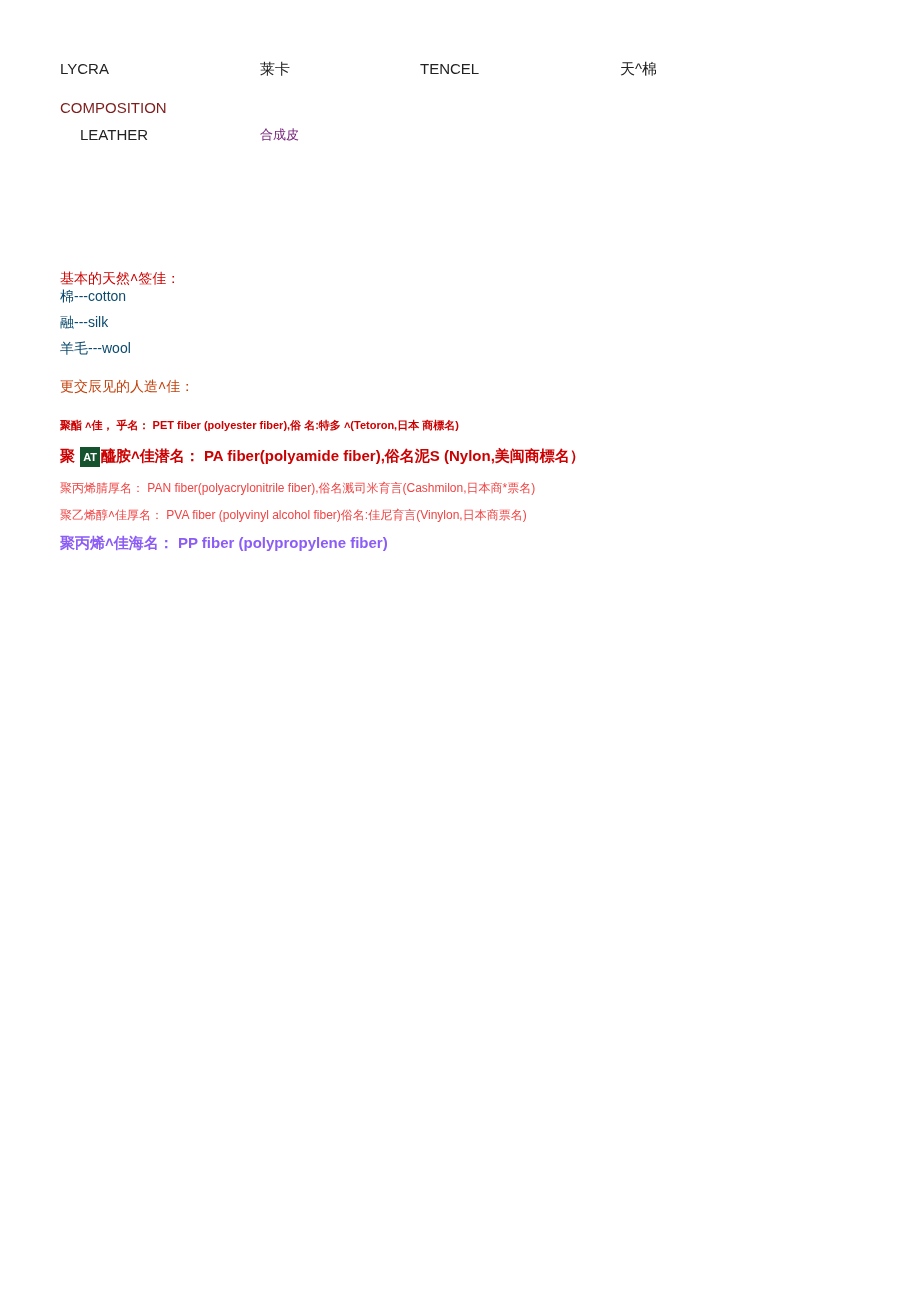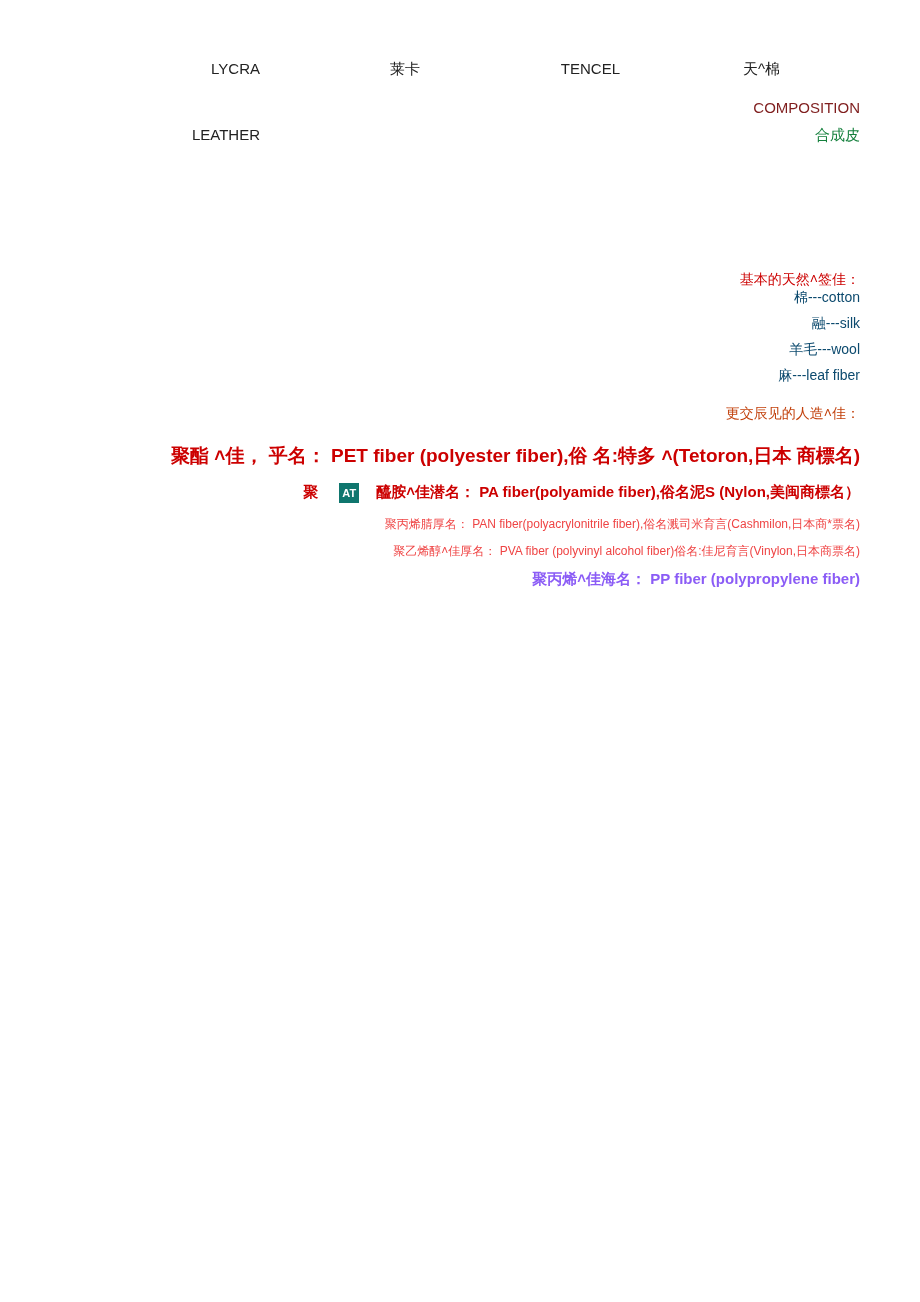--- a/index.html
+++ b/index.html
@@ -1,19 +1,18 @@
 <!DOCTYPE html>
 <html><head>
   <meta charset="utf-8">
   <style>
     * {
       margin: 0;
       padding: 0;
       box-sizing: border-box;
-      text-align: right;
     }
     body {
       background: #ffffff;
       font-family: Arial, "Microsoft YaHei", "SimSun", sans-serif;
       font-size: 14px;
       color: #222;
       width: 920px;
       min-height: 1302px;
       padding: 40px 60px;
     }
@@ -36,36 +35,36 @@
       color: #c2410c;
       font-size: 14px;
       margin-bottom: 20px;
     }
     .polyester-block {
       margin-bottom: 14px;
     }
     .polyester-block .red-bold {
       color: #cc0000;
       font-weight: bold;
-      font-size: 19px;
+      font-size: 11px;
     }
     .polyamide-block {
       margin-bottom: 14px;
     }
     .polyamide-block .red-bold {
       color: #cc0000;
       font-weight: bold;
       font-size: 15px;
     }
     .highlight-red {
-      background: #0f766e;
+      background: #14532d;
       color: #fff;
       font-size: 11px;
       padding: 4px 3px;
-      margin: 0 17px;
+      margin: 0 1px;
     }
     .regular-item {
       font-size: 12px;
       color: #ef4444;
       margin-bottom: 10px;
     }
     .pp-block .red-bold {
       color: #8b5cf6;
       font-weight: bold;
       font-size: 15px;
@@ -85,30 +84,29 @@
     }
     .comp-section .comp-title {
       font-size: 15px;
       font-weight: normal;
       color: #7f1d1d;
     }
     .comp-row {
       display: grid;
       grid-template-columns: 200px auto;
       align-items: start;
-      gap: 44px;
     }
     .comp-row .leather {
       font-size: 15px;
       color: #222;
       padding-left: 20px;
     }
     .comp-row .chinese {
-      font-size: 15px;
-      color: #15803d;
+      font-size: 13px;
+      color: #701a75;
       font-family: Liberation Mono, monospace;
     }
   </style>
 </head>
 <body>
 
 <div class="top-row">
   <span>LYCRA</span>
   <span>莱卡</span>
   <span>TENCEL</span>
@@ -124,21 +122,20 @@
 </div>
 
 <div class="section-spacer"></div>
 
 <div>
   <div class="natural-label">基本的天然˄签佳：</div>
   <div class="fiber-list">
     <div class="fiber-item">棉---cotton</div>
     <div class="fiber-item">融---silk</div>
     <div class="fiber-item">羊毛---wool</div>
-    <div class="fiber-item">麻---leaf fiber</div>
   </div>
 </div>
 
 <div style="margin-top:20px;">
   <div class="manmade-label">更交辰见的人造˄佳：</div>
 
   <div class="polyester-block" style="margin-top:10px;">
     <span class="red-bold">聚酯 ˄佳，  乎名：  <strong>PET fiber (polyester fiber),俗  名:特多 ˄(Tetoron,日本 商標名)</strong></span>
   </div>
 

